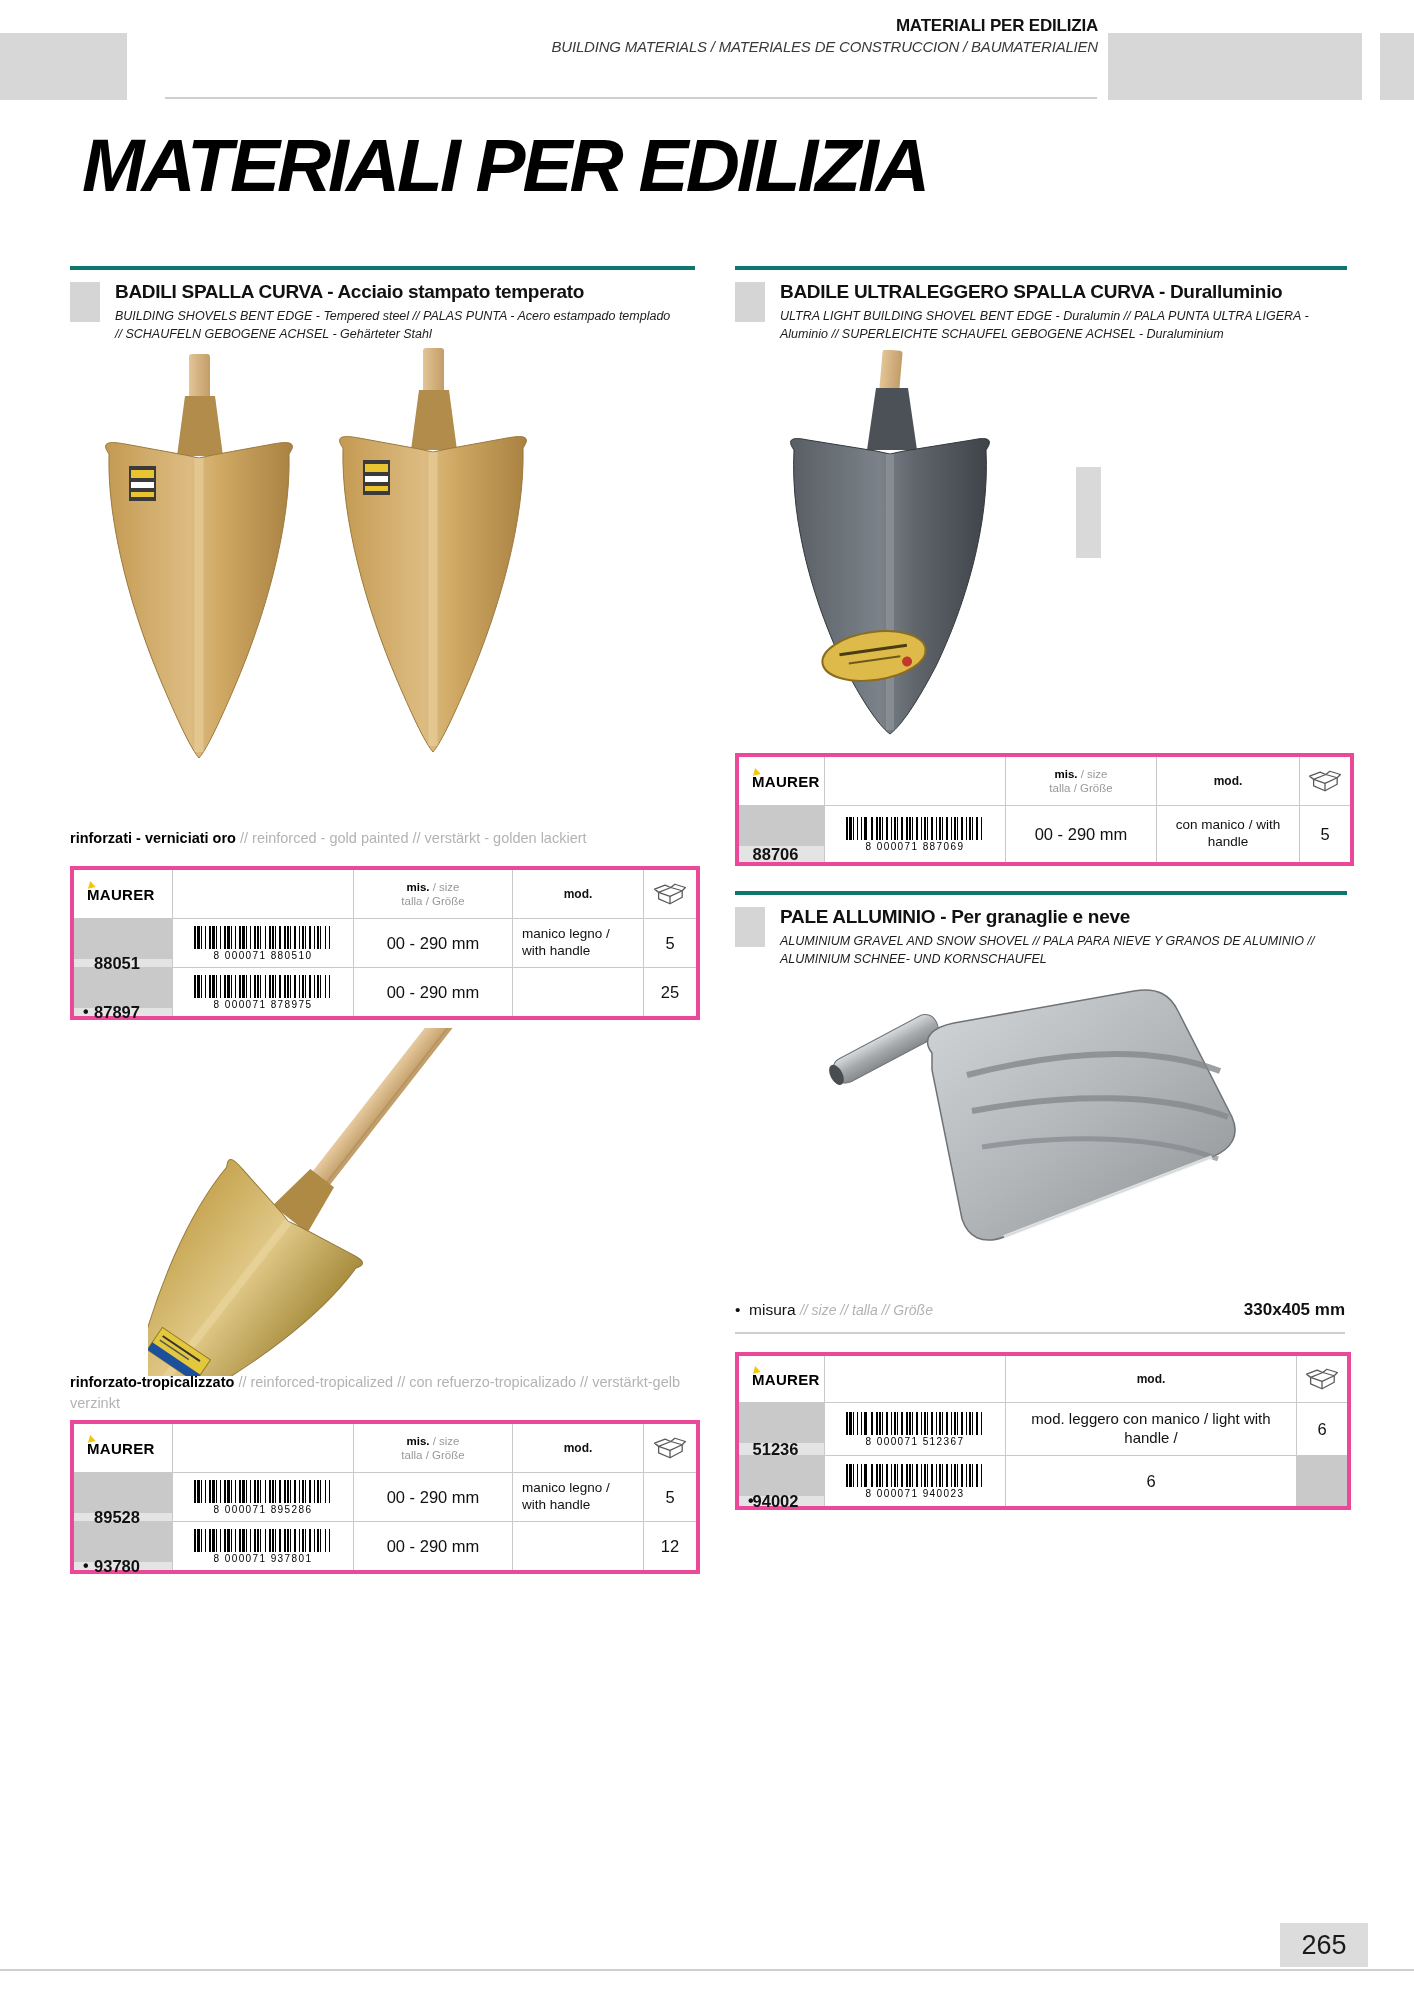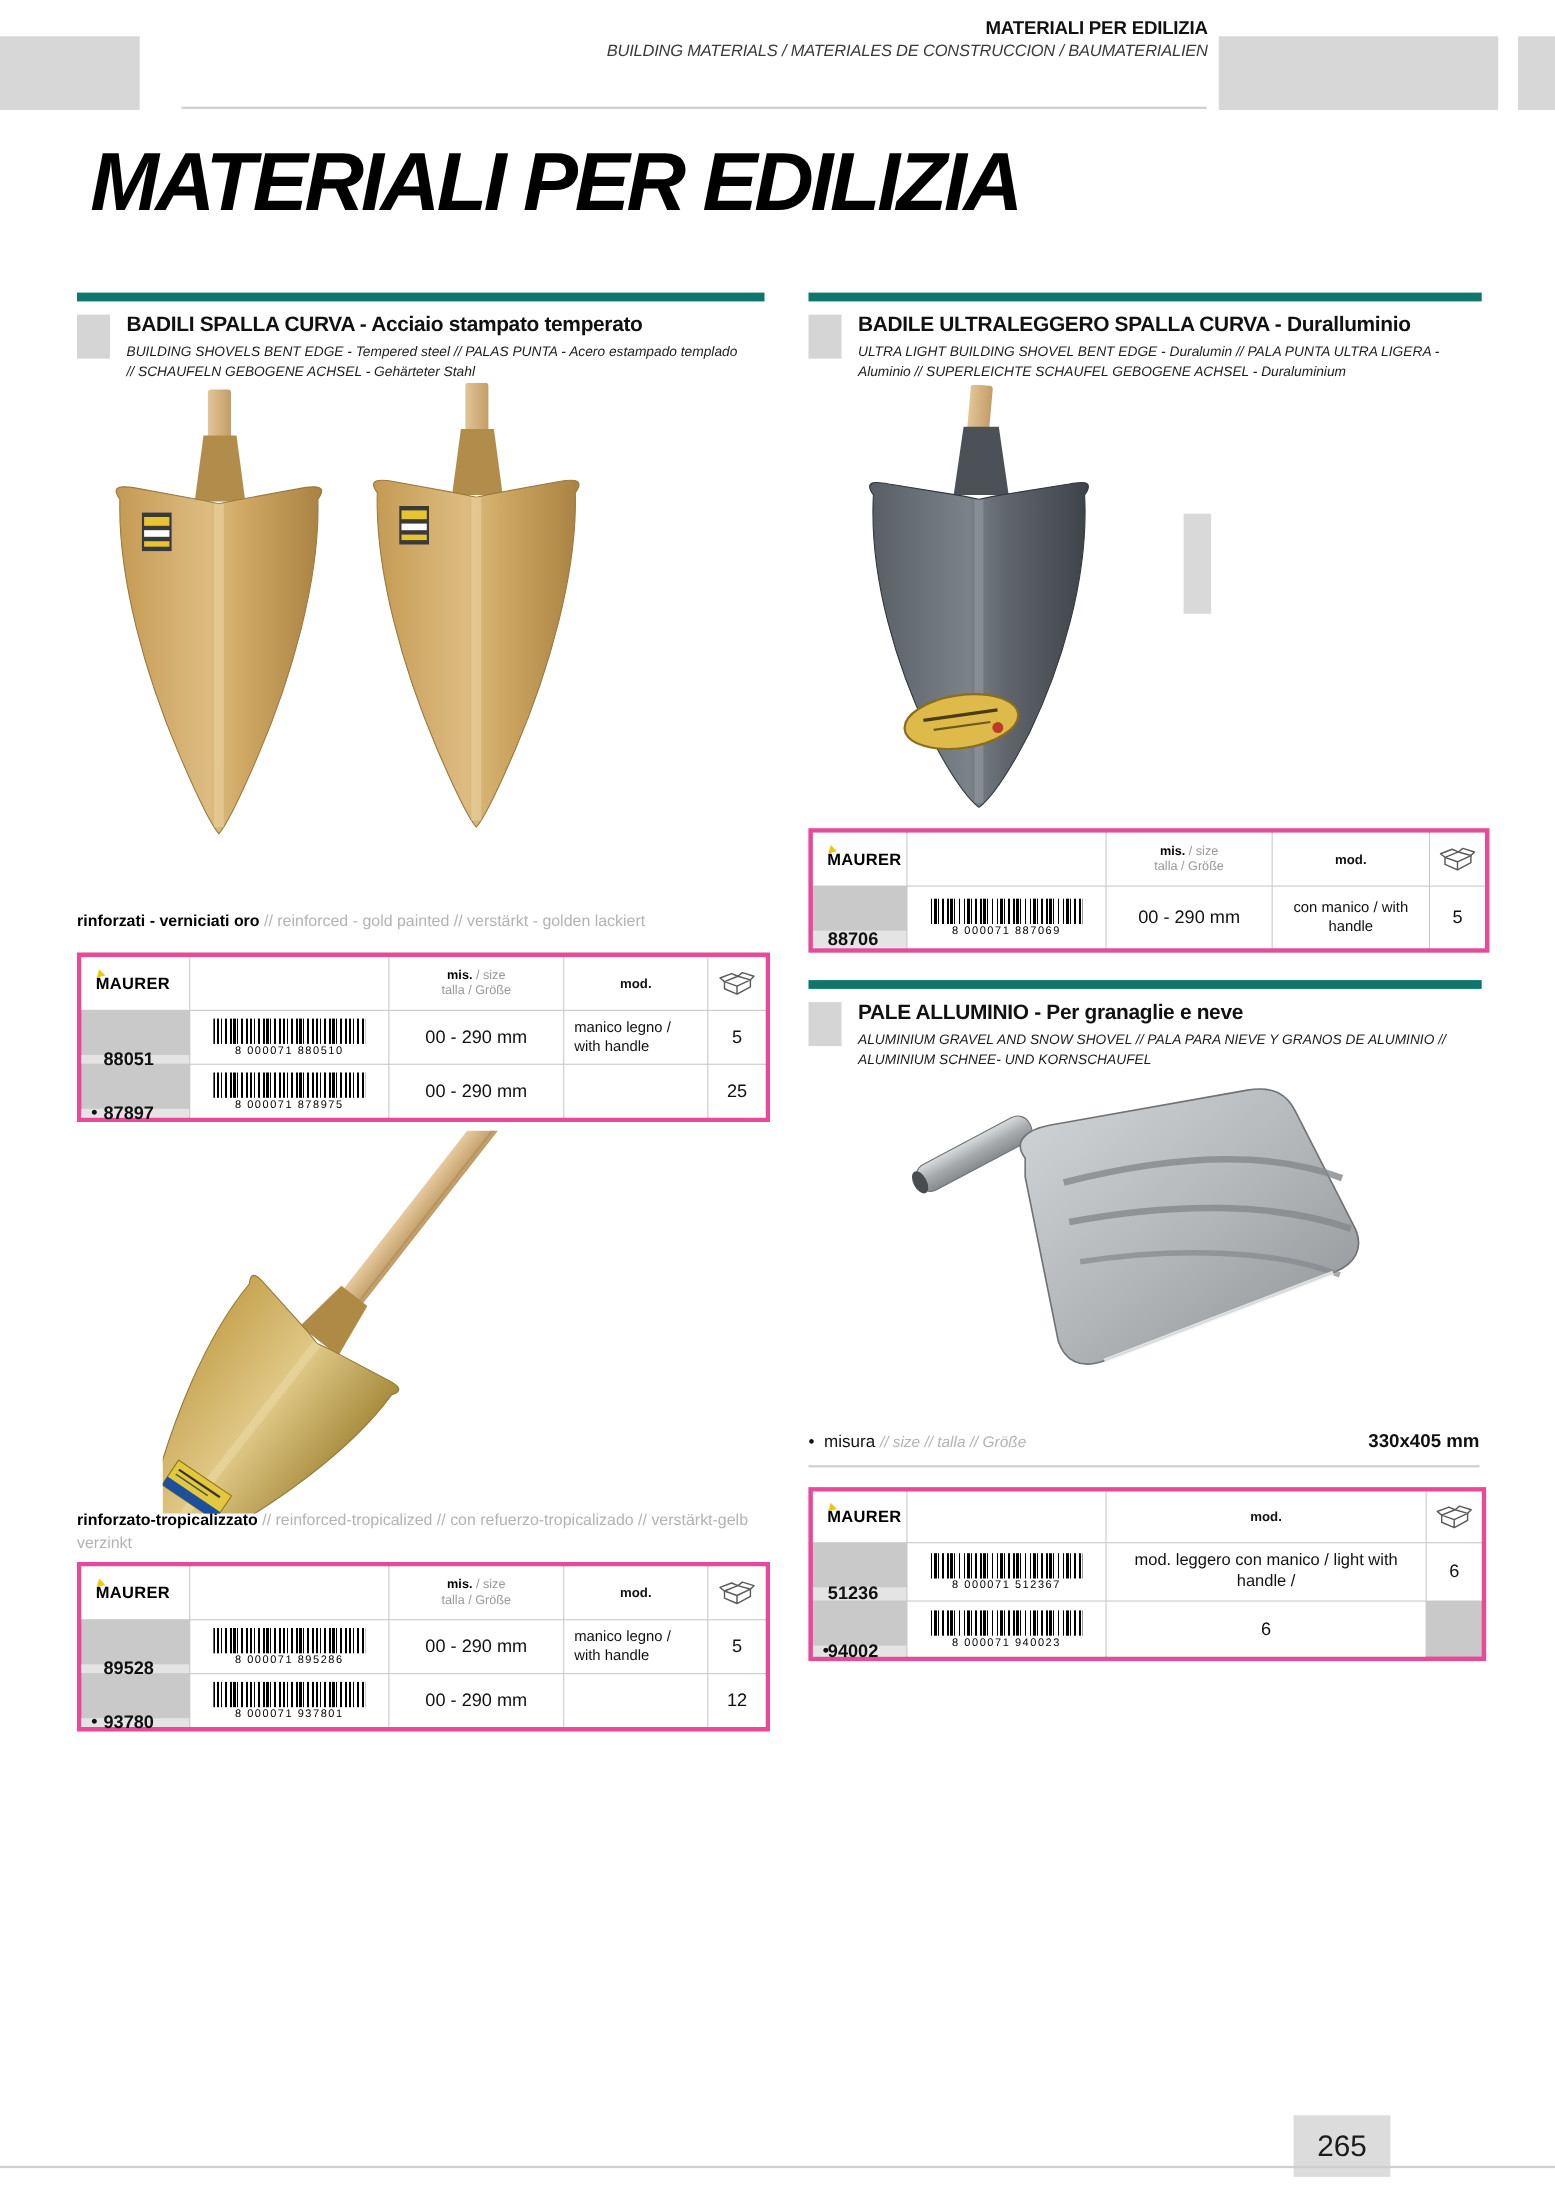--- a/index.html
+++ b/index.html
@@ -10,21 +10,21 @@
   .head-block{position:absolute;top:16px;right:316px;text-align:right;}
   .head-title{font-size:17px;font-weight:900;letter-spacing:-0.2px;}
   .head-sub{font-size:15px;font-style:italic;color:#3a3a3a;margin-top:2px;letter-spacing:-0.2px;}
   .grey-block{position:absolute;background:#d7d7d7;}
   .rule{position:absolute;background:#cfcfcf;height:2px;}
 
   .main-title{position:absolute;left:82px;top:122px;font-size:75px;font-weight:900;
     font-style:italic;letter-spacing:-3px;white-space:nowrap;color:#000;}
 
   
-  .sec{position:absolute;border-top:8px solid #0f766e;padding-top:11px;display:flex;gap:15px;}
+  .sec{position:absolute;border-top:4px solid #0f766e;padding-top:11px;display:flex;gap:15px;}
   .sec-sq{width:30px;height:40px;background:#d5d5d5;flex:none;margin-top:1px;}
   .sec-title{font-size:19px;font-weight:bold;letter-spacing:-0.3px;}
   .sec-sub{font-size:12.5px;font-style:italic;margin-top:5px;line-height:1.4;color:#1c1c1c;max-width:560px;}
 
   
   .cap{position:absolute;font-size:14.5px;line-height:1.45;}
   .cap .b{font-weight:bold;color:#000;}
   .cap .g{color:#b3b3b3;}
 
   
@@ -53,21 +53,21 @@
   .bcnum{font-size:10px;letter-spacing:1.4px;margin-top:1px;color:#000;white-space:nowrap;}
   .box-svg{width:36px;height:26px;}
 
   
   .misura{position:absolute;display:flex;justify-content:space-between;align-items:baseline;}
   .misura .lft{font-size:15.5px;}
   .misura .lft .b{font-weight:normal;}
   .misura .lft .g{color:#b3b3b3;font-style:italic;font-size:14px;}
   .misura .val{font-weight:bold;font-size:17px;}
 
-  .pagenum{position:absolute;left:1176px;top:1923px;width:88px;height:56px;background:#dcdcdc;
+  .pagenum{position:absolute;left:1280px;top:1923px;width:88px;height:44px;background:#dcdcdc;
     display:flex;align-items:center;justify-content:center;font-size:27px;color:#1a1a1a;}
   .imgbox{position:absolute;}
 </style>
 </head>
 <body>
 
 <div class="page">
 
   <div class="grey-block" style="left:0;top:33px;width:127px;height:67px;"></div>
   <div class="head-block">

